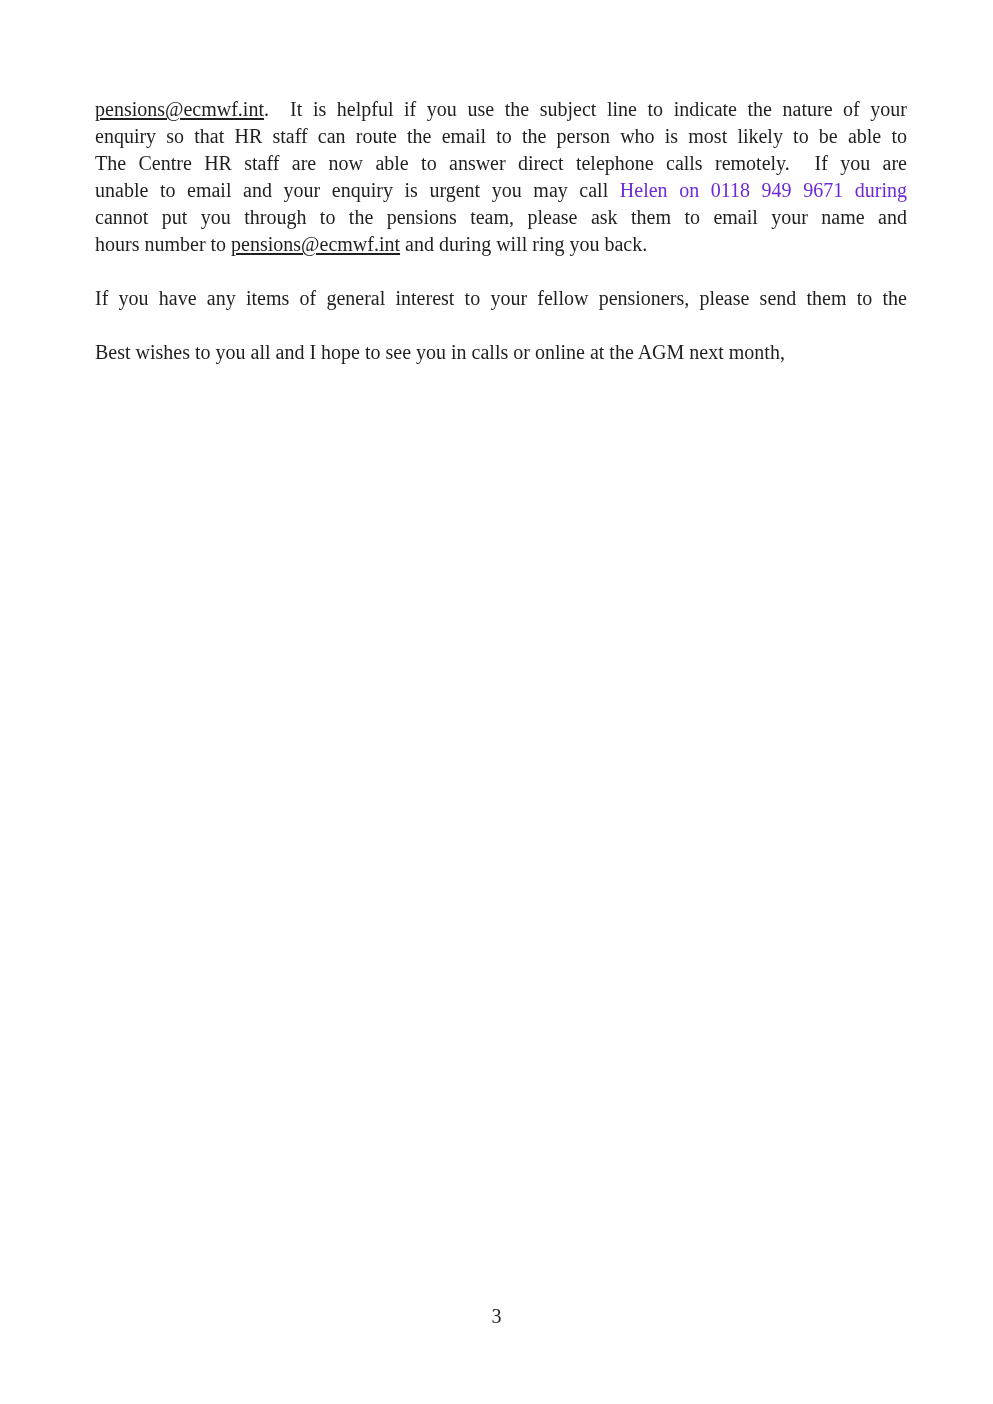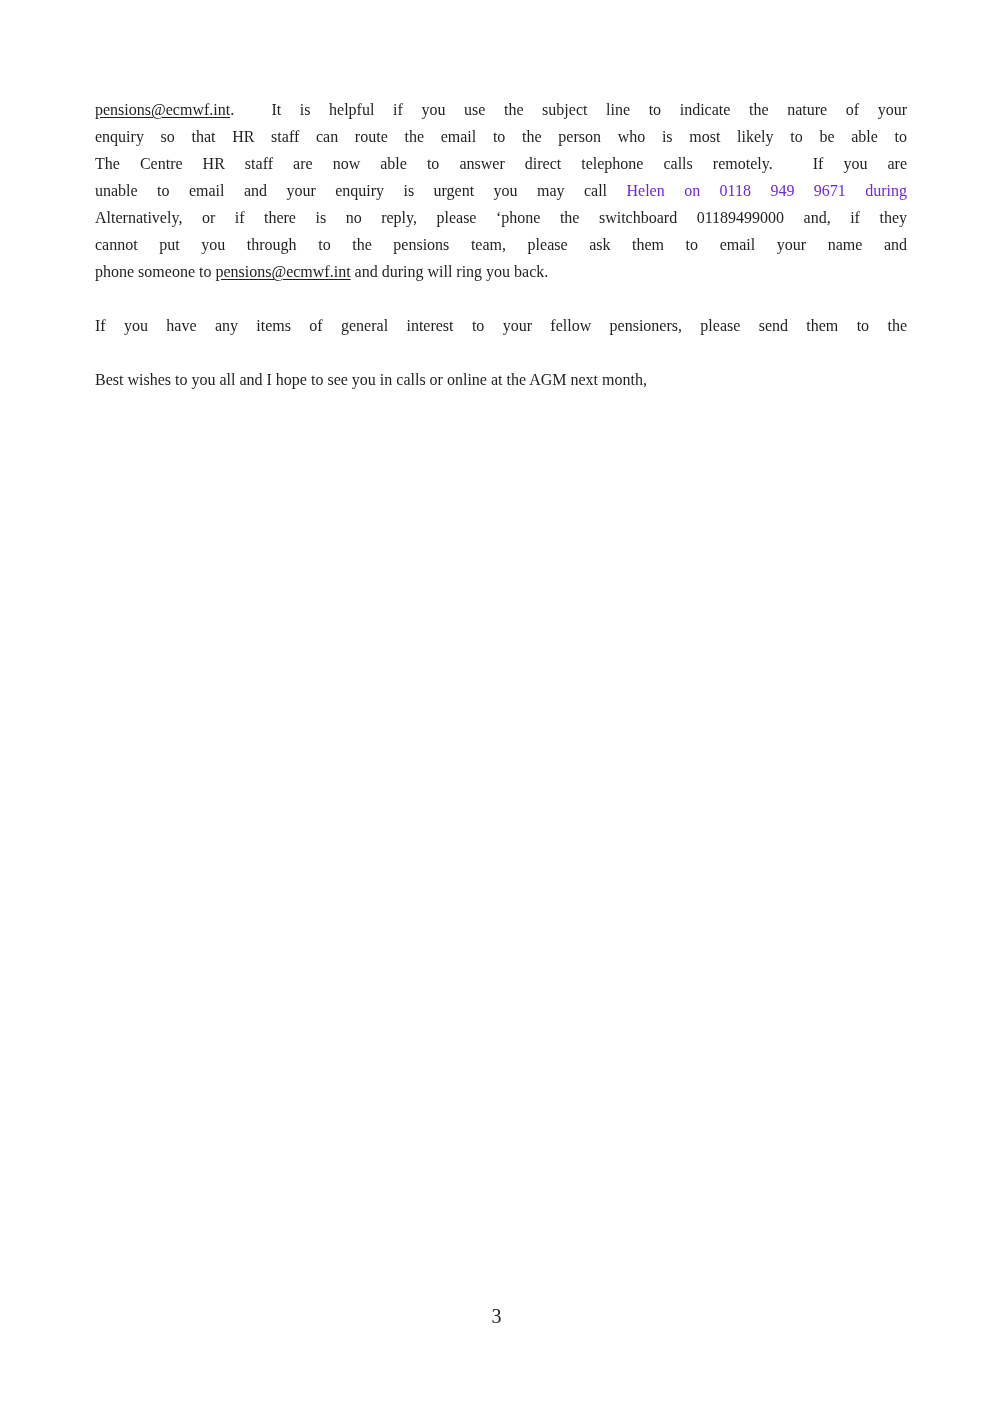--- a/index.html
+++ b/index.html
@@ -18,21 +18,21 @@
   }
   .content {
     position: absolute;
     left: 95px;
     top: 96px;
     width: 812px;
   }
   .line {
     height: 27px;
     line-height: 27px;
-    font-size: 16px;
+    font-size: 20px;
     overflow: hidden;
     white-space: normal;
   }
   .just {
     text-align: justify;
     text-align-last: justify;
     word-spacing: -2px;
   }
   .spacer {
     height: 27px;
@@ -56,23 +56,22 @@
 </style>
 </head>
 <body>
 
 <div class="page">
   <div class="content">
       <div class="line just"><span class="seg-u">pensions@ecmwf.int</span><span>.&nbsp; It is helpful if you use the subject line to indicate the nature of your</span></div>
       <div class="line just"><span>enquiry so that HR staff can route the email to the person who is most likely to be able to</span></div>
       <div class="line just"><span>The Centre HR staff are now able to answer direct telephone calls remotely.&nbsp; If you are</span></div>
       <div class="line just"><span>unable to email and your enquiry is urgent you may call </span><span class="seg-g">Helen on 0118 949 9671 during</span></div>
-      <div class="line just"><span>Alternatively, or if there is no reply, please ‘phone the switchboard 01189499000 and, if they</span></div>
       <div class="line just"><span>cannot put you through to the pensions team, please ask them to email your name and</span></div>
-      <div class="line"><span>phone someone to </span><span class="seg-u">pensions@ecmwf.int</span><span> and during will ring you back.</span></div>
+      <div class="line"><span>hours number to </span><span class="seg-u">pensions@ecmwf.int</span><span> and during will ring you back.</span></div>
       <div class="line spacer"></div>
       <div class="line just"><span>If you have any items of general interest to your fellow pensioners, please send them to the</span></div>
       <div class="line spacer"></div>
       <div class="line"><span>Best wishes to you all and I hope to see you in calls or online at the AGM next month,</span></div>
       <div class="line spacer"></div>
       <div class="line spacer"></div>
     </div>
   <div class="footer">3</div>
 </div>
 

